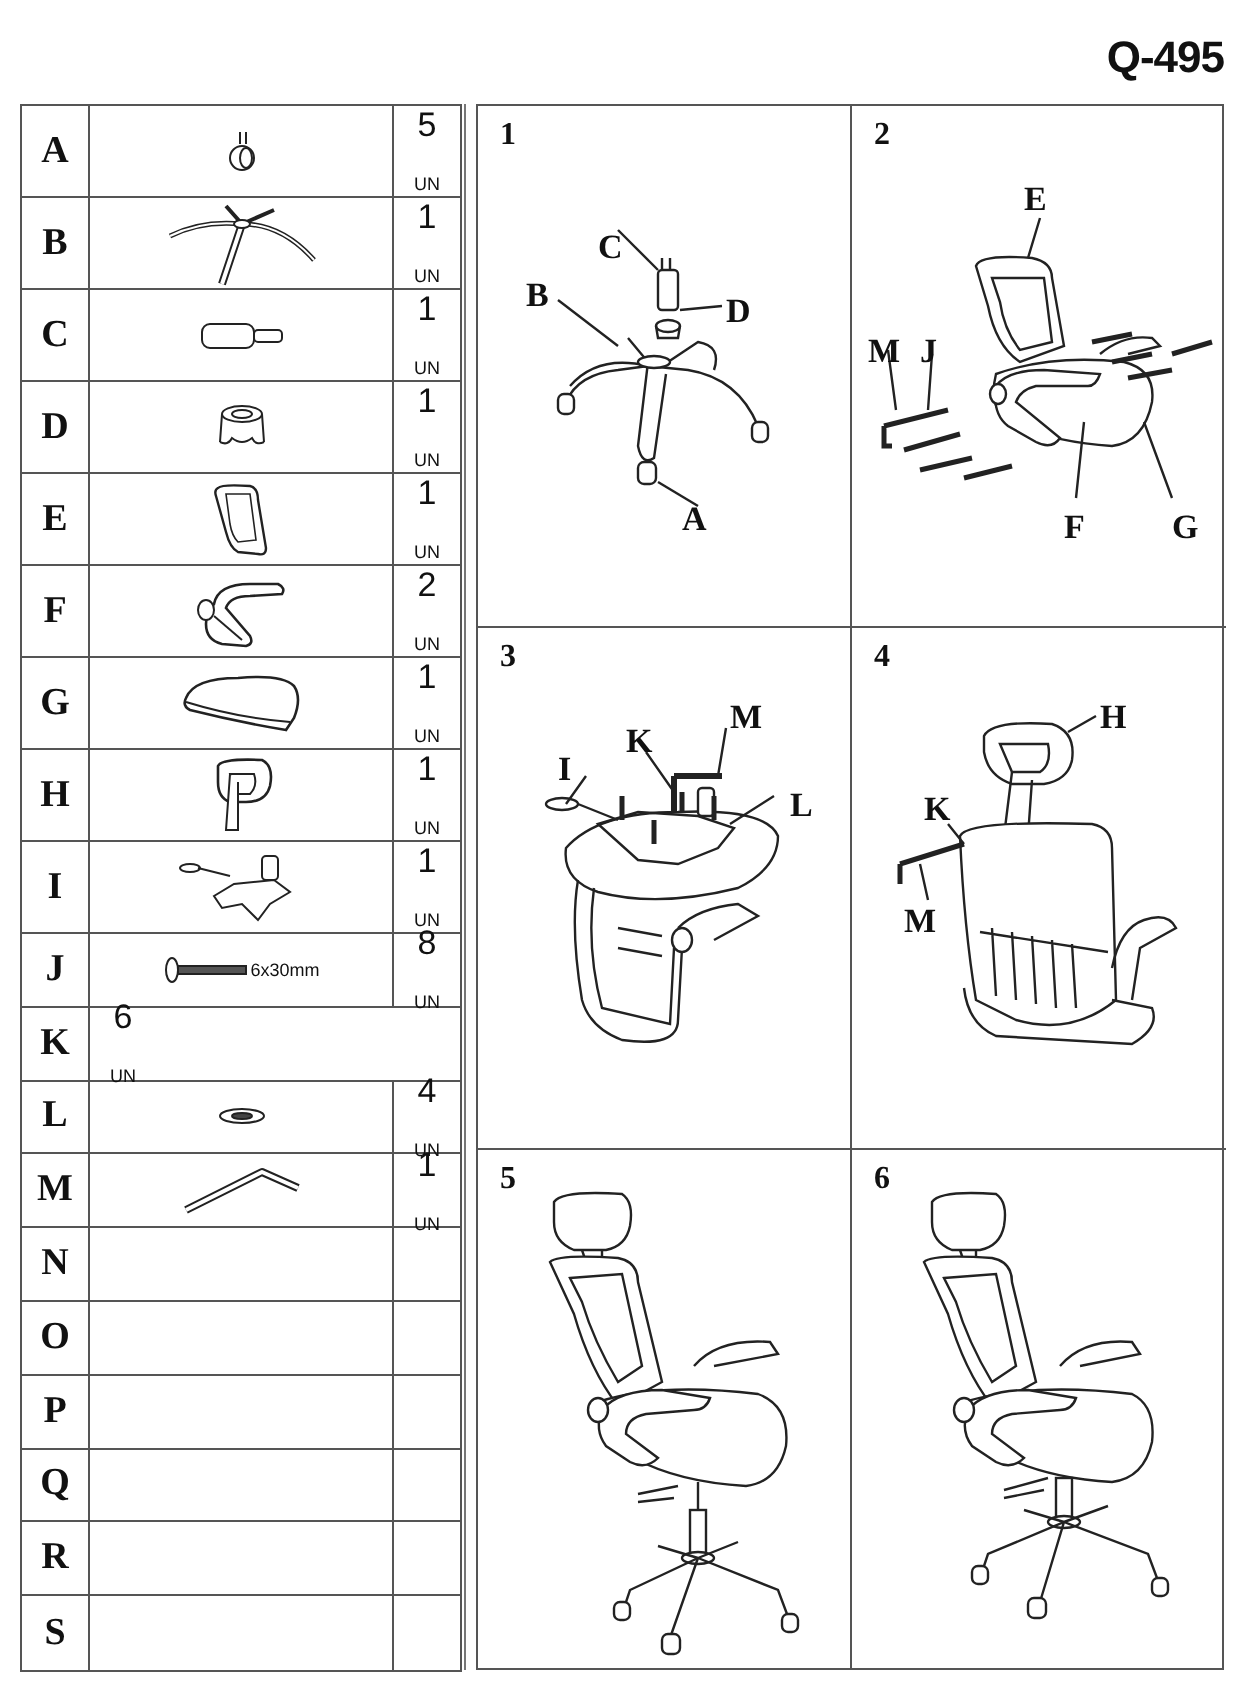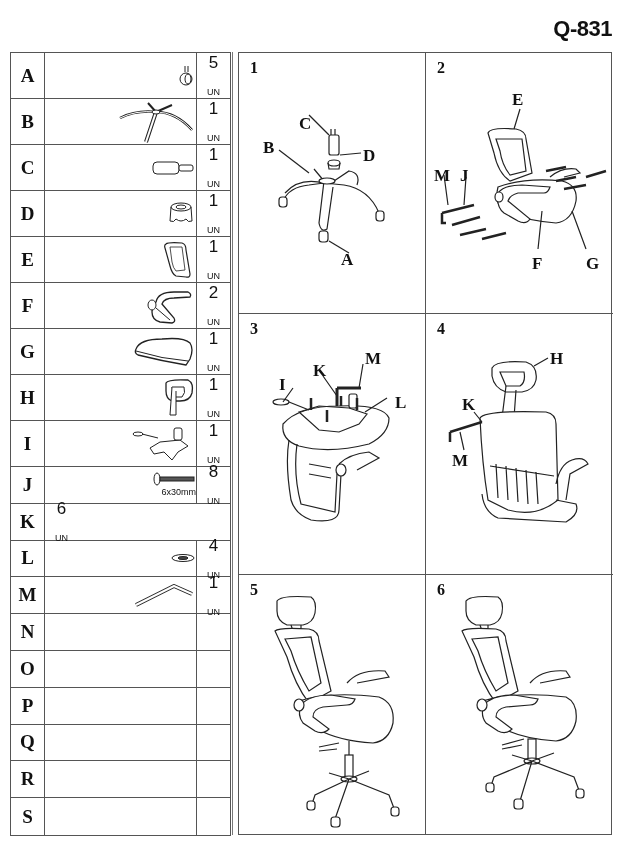--- a/index.html
+++ b/index.html
@@ -5,42 +5,42 @@
   html, body { margin:0; padding:0; background:#ffffff; }
   body { width:620px; height:842px; position:relative; overflow:hidden; font-family:"Liberation Sans", sans-serif; color:#111; }
   .model-code { position:absolute; right:8px; top:16px; font-family:"Liberation Sans", sans-serif; font-weight:bold; font-size:22px; letter-spacing:-0.5px; color:#111; }
 
   
   .parts { position:absolute; left:10px; top:52px; width:219px; border:1px solid #555; border-collapse:collapse; }
   .parts-row { display:flex; height:46px; border-bottom:1px solid #555; box-sizing:border-box; }
   .parts-row.small { height:36.8px; }
   .parts-row:last-child { border-bottom:none; }
   .cell-letter { width:33px; border-right:1px solid #555; display:flex; align-items:center; justify-content:center; font-family:"Liberation Serif", serif; font-weight:bold; font-size:19px; }
-  .cell-icon { width:151px; border-right:1px solid #555; display:flex; flex-direction:column; align-items:flex-end; justify-content:center; position:relative; }
+  .cell-icon { width:151px; border-right:1px solid #555; display:flex; flex-direction:row; align-items:center; justify-content:center; position:relative; }
   .cell-qty { width:33px; display:flex; flex-direction:column; align-items:center; justify-content:center; line-height:1; }
   .qty-num { font-size:17px; }
   .qty-unit { font-size:9px; margin-top:17px; }
   .cell-icon svg { display:block; }
   .spec { font-size:9px; margin-top:1px; }
 
   .sep-line { position:absolute; left:232px; top:52px; width:0; height:783px; border-left:1px solid #777; }
 
   
   .steps { position:absolute; left:238px; top:52px; width:374px; height:783px; border:1px solid #555; box-sizing:border-box; display:grid; grid-template-columns:187px 187px; grid-template-rows:261px 261px 1fr; }
   .step { border-right:1px solid #555; border-bottom:1px solid #555; position:relative; box-sizing:border-box; }
   .step:nth-child(2n) { border-right:none; }
   .step:nth-child(5), .step:nth-child(6) { border-bottom:none; }
   .step-num { position:absolute; left:11px; top:6px; font-family:"Liberation Serif", serif; font-weight:bold; font-size:16px; }
   .step svg { position:absolute; left:0; top:0; }
   .callout { font-family:"Liberation Serif", serif; font-weight:bold; font-size:17px; fill:#111; }
 </style>
 </head>
 <body>
 
-<div class="model-code">Q-831</div>
+<div class="model-code">Q-495</div>
 
 <div class="parts">
 
   <div class="parts-row">
     <div class="cell-letter">A</div>
     <div class="cell-icon">
       <svg width="20" height="24" viewBox="0 0 20 24">
           <path d="M9 2 v6 M12 2 v6" stroke="#222" fill="none" stroke-width="1"></path>
           <ellipse cx="10" cy="15" rx="6" ry="6" fill="#fff" stroke="#222"></ellipse>
           <ellipse cx="12" cy="15" rx="3" ry="5" fill="#fff" stroke="#222"></ellipse>

